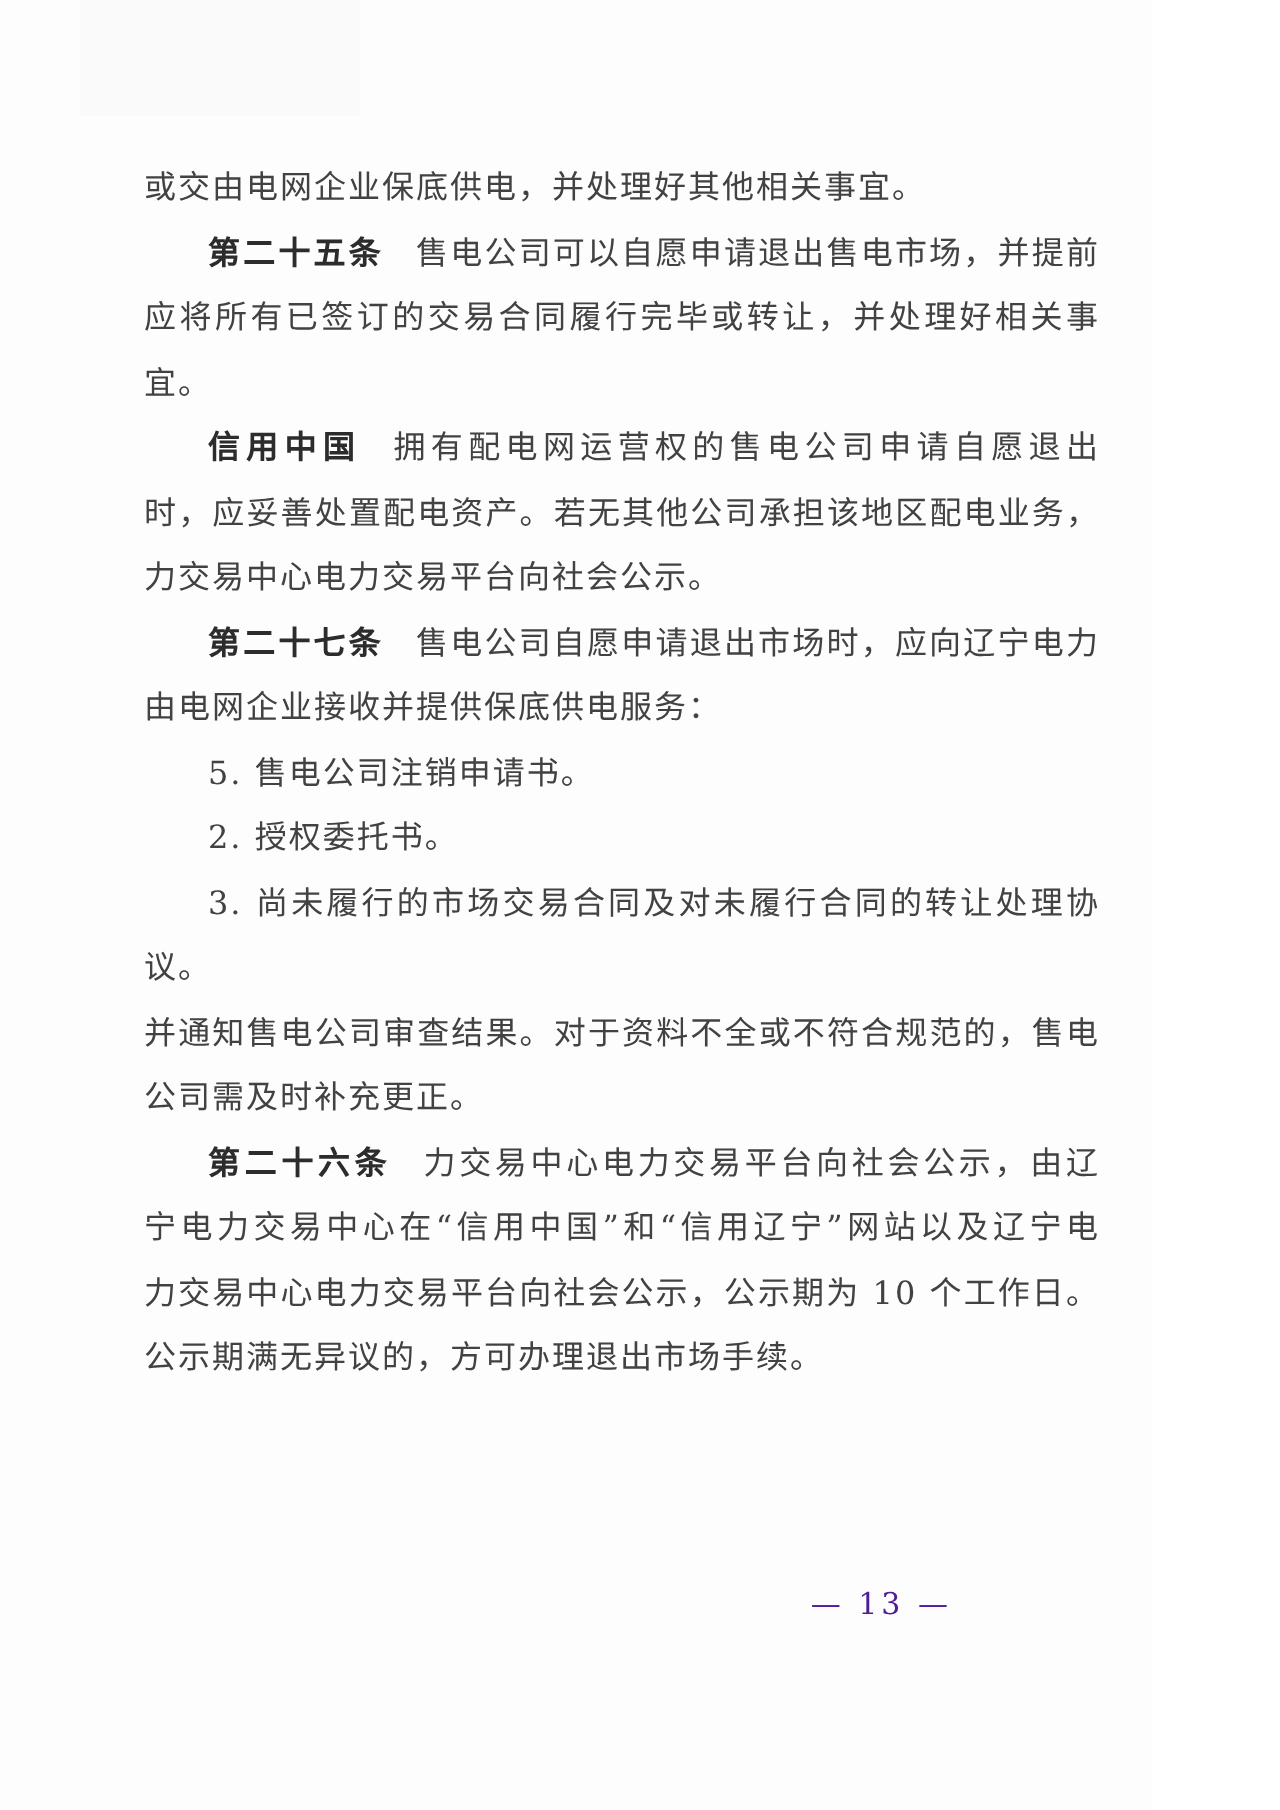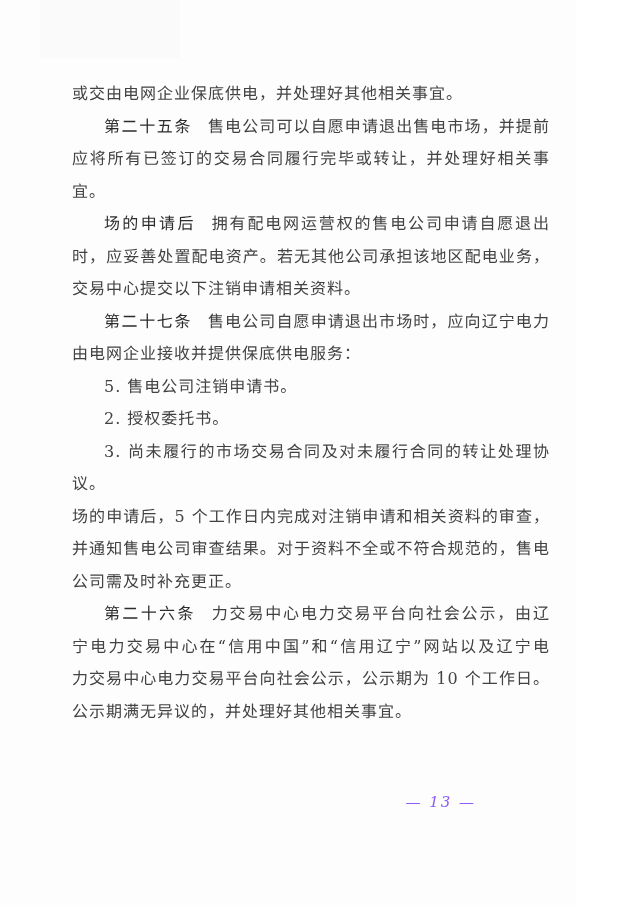--- a/index.html
+++ b/index.html
@@ -42,57 +42,55 @@
   .line.just {
     white-space: normal;
     text-align: justify;
     text-align-last: justify;
     text-justify: inter-character;
   }
   .line.ind {
     text-indent: 32px;
   }
   .art {
-    font-weight: normal;
+    font-weight: bold;
     color: #2c2c2c;
     margin-right: 16px;
     letter-spacing: 1.5px;
   }
   .footer {
     position: absolute;
     top: 792px;
     right: 100px;
     font-size: 15px;
     line-height: 20px;
-    color: #8b5cf6;
+    color: #4c1d95;
     letter-spacing: 2px;
-    font-style: italic;
   }
 </style>
 </head>
 <body>
 
 <div class="page">
   <div class="scan-tint"></div>
   <div class="doc-body" id="doc-body">
       <div class="line"><span>或交由电网企业保底供电，并处理好其他相关事宜。</span></div>
       <div class="line just ind"><b class="art">第二十五条</b><span>售电公司可以自愿申请退出售电市场，并提前</span></div>
       <div class="line just"><span>应将所有已签订的交易合同履行完毕或转让，并处理好相关事</span></div>
       <div class="line"><span>宜。</span></div>
-      <div class="line just ind"><b class="art">场的申请后</b><span>拥有配电网运营权的售电公司申请自愿退出</span></div>
+      <div class="line just ind"><b class="art">信用中国</b><span>拥有配电网运营权的售电公司申请自愿退出</span></div>
       <div class="line just"><span>时，应妥善处置配电资产。若无其他公司承担该地区配电业务，</span></div>
-      <div class="line"><span>交易中心提交以下注销申请相关资料。</span></div>
+      <div class="line"><span>力交易中心电力交易平台向社会公示。</span></div>
       <div class="line just ind"><b class="art">第二十七条</b><span>售电公司自愿申请退出市场时，应向辽宁电力</span></div>
       <div class="line"><span>由电网企业接收并提供保底供电服务：</span></div>
       <div class="line ind"><span>5. 售电公司注销申请书。</span></div>
       <div class="line ind"><span>2. 授权委托书。</span></div>
       <div class="line just ind"><span>3. 尚未履行的市场交易合同及对未履行合同的转让处理协</span></div>
       <div class="line"><span>议。</span></div>
-      <div class="line just"><span>场的申请后，5 个工作日内完成对注销申请和相关资料的审查，</span></div>
       <div class="line just"><span>并通知售电公司审查结果。对于资料不全或不符合规范的，售电</span></div>
       <div class="line"><span>公司需及时补充更正。</span></div>
       <div class="line just ind"><b class="art">第二十六条</b><span>力交易中心电力交易平台向社会公示，由辽</span></div>
       <div class="line just"><span>宁电力交易中心在“信用中国”和“信用辽宁”网站以及辽宁电</span></div>
       <div class="line just"><span>力交易中心电力交易平台向社会公示，公示期为 10 个工作日。</span></div>
-      <div class="line"><span>公示期满无异议的，并处理好其他相关事宜。</span></div>
+      <div class="line"><span>公示期满无异议的，方可办理退出市场手续。</span></div>
     </div>
   <div class="footer">— 13 —</div>
 </div>
 
 </body></html>

